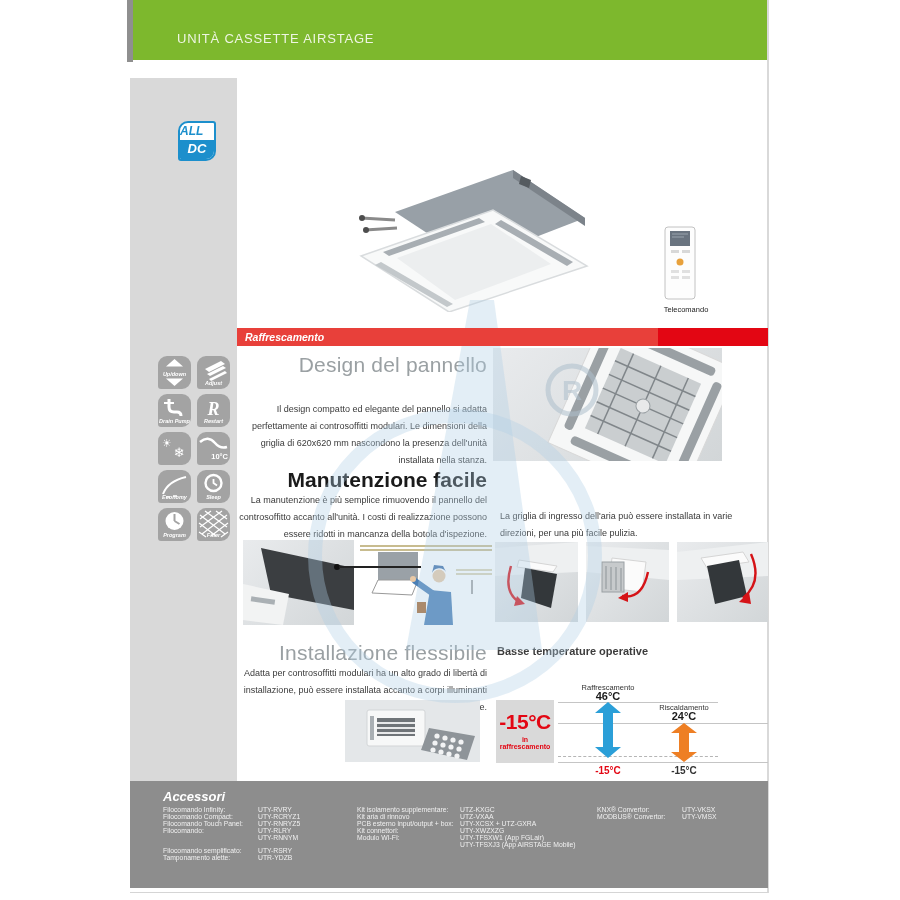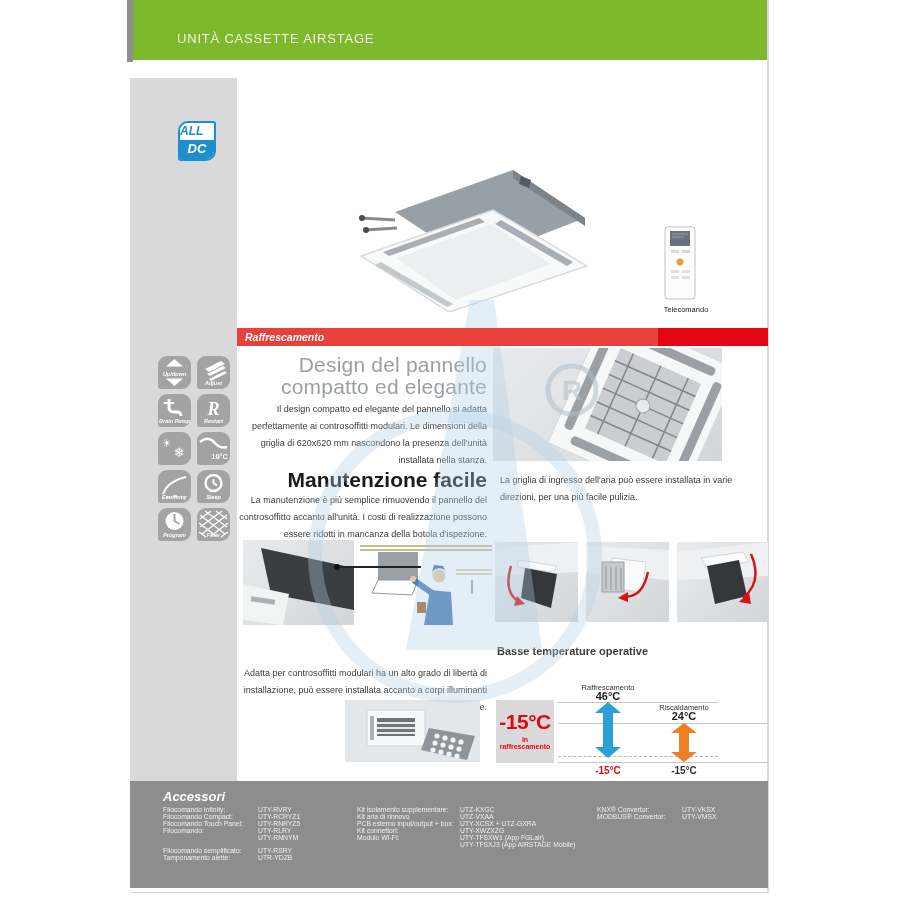--- a/index.html
+++ b/index.html
@@ -217,26 +217,25 @@
         </g>
         <circle cx="0" cy="0" r="7" fill="#e8e9ea" stroke="#9aa0a4"></circle>
         <rect x="-52" y="-64" width="104" height="9" rx="4" fill="#9aa0a4"></rect>
         <rect x="-52" y="55" width="104" height="9" rx="4" fill="#9aa0a4"></rect>
         <rect x="-64" y="-52" width="9" height="104" rx="4" fill="#9aa0a4"></rect>
         <rect x="55" y="-52" width="9" height="104" rx="4" fill="#9aa0a4"></rect>
       </g>
     </svg>
   </div>
   <div class="abs rcol h-gray" style="left:237px;top:353px;">Design del pannello</div>
-  <div class="abs rcol h-gray" style="left:237px;top:375px;">compatto ed elegante</div>
   <div class="abs rcol body-txt" style="left:237px;top:401px;">Il design compatto ed elegante del pannello si adatta perfettamente ai controsoffitti modulari. Le dimensioni della griglia di 620x620 mm nascondono la presenza dell'unità installata nella stanza.</div>
 
   <div class="abs rcol h-dark" style="left:237px;top:468px;">Manutenzione facile</div>
   <div class="abs rcol body-txt" style="left:237px;top:492px;">La manutenzione è più semplice rimuovendo il pannello del controsoffitto accanto all'unità. I costi di realizzazione possono essere ridotti in mancanza della botola d'ispezione.</div>
-  <div class="abs body-txt" style="left:500px;top:472px;width:252px;text-align:left;">La griglia di ingresso dell'aria può essere installata in varie direzioni, per una più facile pulizia.</div>
+  <div class="abs body-txt" style="left:500px;top:508px;width:252px;text-align:left;">La griglia di ingresso dell'aria può essere installata in varie direzioni, per una più facile pulizia.</div>
 
   <div class="abs photo" style="left:243px;top:540px;width:111px;height:85px;">
     <svg width="111" height="85" viewBox="0 0 111 85">
       <polygon points="18,8 111,28 111,70 28,54" fill="#3b3e41"></polygon>
       <polygon points="0,44 46,54 40,85 0,80" fill="#f2f3f3"></polygon>
       <rect x="8" y="58" width="24" height="5" transform="rotate(8 20 60)" fill="#aab0b4"></rect>
       <circle cx="94" cy="27" r="3" fill="#111"></circle>
     </svg>
   </div>
   <div class="abs" style="left:339px;top:566px;width:82px;height:2px;background:#222;z-index:3;"></div>
@@ -278,20 +277,21 @@
   <div class="abs photo" style="left:677px;top:542px;width:91px;height:80px;">
     <svg width="91" height="80" viewBox="0 0 91 80">
       <polygon points="0,10 91,0 91,34 0,38" fill="#eef0f1"></polygon>
       <polygon points="24,16 66,10 72,20 30,26" fill="#fbfbfb" stroke="#d5d5d5"></polygon>
       <polygon points="30,24 62,18 70,54 38,62" fill="#33373a"></polygon>
       <path d="M74 12 Q86 40 66 56" stroke="#d51317" stroke-width="2.4" fill="none"></path>
       <polygon points="72,50 62,60 74,62" fill="#d51317"></polygon>
     </svg>
   </div>
 
+  <div class="abs rcol h-gray" style="left:237px;top:641px;">Installazione flessibile</div>
   <div class="abs rcol body-txt" style="left:237px;top:665px;">Adatta per controsoffitti modulari ha un alto grado di libertà di installazione, può essere installata accanto a corpi illuminanti o griglie per ventilazione.</div>
   <div class="abs photo" style="left:345px;top:700px;width:135px;height:62px;">
     <svg width="135" height="62" viewBox="0 0 135 62">
       <rect x="0" y="0" width="135" height="62" fill="#e4e7e9"></rect>
       <rect x="22" y="10" width="58" height="36" rx="2" fill="#f7f8f8" stroke="#d2d5d7"></rect>
       <rect x="32" y="18" width="38" height="18" fill="#6f7478"></rect>
       <path d="M32 23 h38 M32 28 h38 M32 33 h38" stroke="#e8e9ea" stroke-width="2"></path>
       <rect x="25" y="16" width="4" height="24" fill="#aab0b4"></rect>
       <polygon points="84,28 130,36 122,60 76,50" fill="#8e9499"></polygon>
       <g fill="#f2f3f4">

